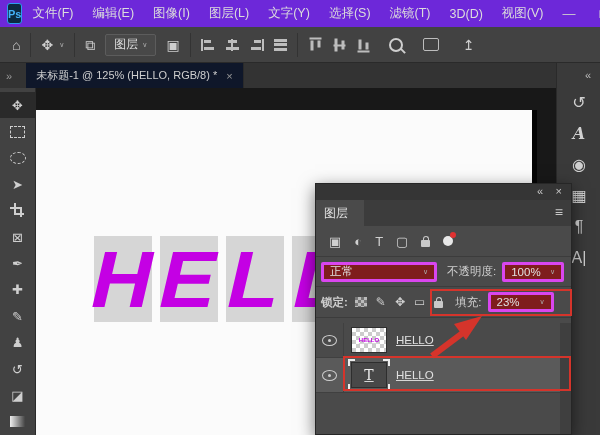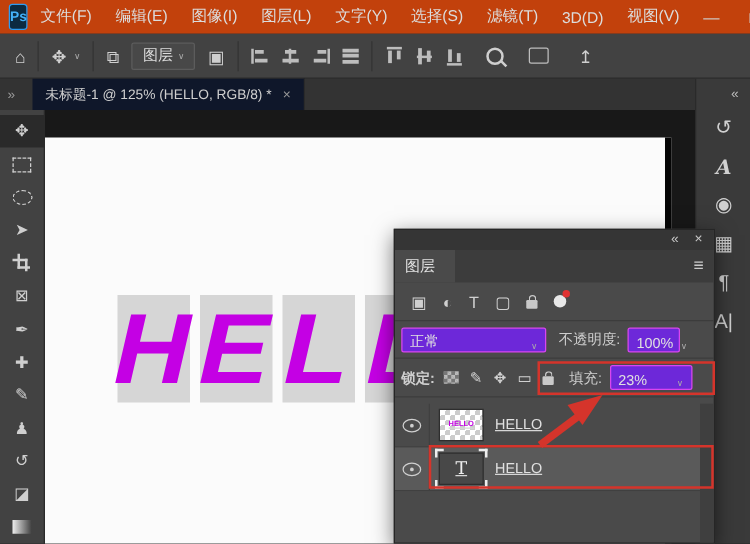--- a/index.html
+++ b/index.html
@@ -1,21 +1,21 @@
 <!DOCTYPE html>
 <html><head>
 <meta charset="utf-8">
 <style>
   html,body{margin:0;padding:0;background:#1a1a1a;}
   body{width:600px;height:435px;overflow:hidden;position:relative;
        font-family:"Liberation Sans","DejaVu Sans",sans-serif;color:#d6d6d6;
        -webkit-font-smoothing:antialiased;}
   .abs{position:absolute;}
   
-  .menubar{left:0;top:0;width:600px;height:27px;background:#c2410c;border-bottom:1px solid #2b2b2b;
+  .menubar{left:0;top:0;width:600px;height:27px;background:#6d28d9;border-bottom:1px solid #2b2b2b;
            display:flex;align-items:center;}
   .ps-logo{width:23px;height:19px;margin:0 10px 0 7px;background:#0c2a41;border:1px solid #2d9bf0;
            border-radius:3px;color:#44b1f8;font-size:11px;font-weight:bold;display:flex;
            align-items:center;justify-content:center;}
   .menu-item{font-size:12.5px;color:#dcdcdc;margin-right:19px;cursor:default;white-space:nowrap;}
   .win-controls{margin-left:auto;display:flex;align-items:center;gap:24px;margin-right:16px;color:#cfcfcf;}
   .win-controls span{font-size:13px;line-height:1;}
   
   .optionsbar{left:0;top:27px;width:600px;height:36px;background:#424242;border-bottom:1px solid #2a2a2a;
               display:flex;align-items:center;gap:10px;padding-left:12px;box-sizing:border-box;}
@@ -88,26 +88,26 @@
   .search-box{margin-left:5px;width:88px;height:20px;background:#414141;border:1px solid #2e2e2e;
               border-radius:2px;display:flex;align-items:center;gap:5px;padding:0 5px;box-sizing:border-box;
               font-size:11.5px;color:#ddd;}
   .search-box .sb-ch{margin-left:auto;font-size:7px;color:#aaa;}
   .f-icons{display:flex;align-items:center;gap:13px;margin-left:13px;}
   .f-icons .fi{font-size:13px;color:#d0d0d0;line-height:1;}
   .pill{width:10px;height:10px;border-radius:50%;background:#e8e8e8;position:relative;display:inline-block;}
   .pill::after{content:'';position:absolute;right:-3px;top:-4px;width:6px;height:6px;border-radius:50%;background:#e03131;}
   .p-blend{position:absolute;left:0;top:73px;width:100%;height:30px;display:flex;align-items:center;
            border-bottom:1px solid #3c3c3c;box-sizing:border-box;font-size:11.5px;}
-  .dd{background:#6d28d9;border:1px solid #d946ef;border-radius:2px;height:20px;display:flex;
-      align-items:flex-end;padding:0 6px;box-sizing:border-box;color:#e0e0e0;}
+  .dd{background:#7f1d1d;border:3px solid #d946ef;border-radius:2px;height:20px;display:flex;
+      align-items:center;padding:0 6px;box-sizing:border-box;color:#e0e0e0;}
   .dd .ch{margin-left:auto;font-size:7px;color:#aaa;padding-left:6px;}
   .blend-dd{margin-left:5px;width:116px;}
   .op-label{margin-left:10px;color:#cfcfcf;}
-  .op-dd{margin-left:6px;width:42px;}
+  .op-dd{margin-left:6px;width:62px;}
   .p-lockrow{position:absolute;left:0;top:103px;width:100%;height:31px;display:flex;align-items:center;
              border-bottom:1px solid #3c3c3c;box-sizing:border-box;font-size:11.5px;}
   .lock-label{margin-left:5px;color:#cfcfcf;font-weight:bold;}
   .l-icons{display:flex;align-items:center;gap:9px;margin-left:7px;}
   .l-icons .fi{font-size:12px;color:#d0d0d0;line-height:1;}
   .checker-sm{width:12px;height:10px;display:inline-block;
       background-image:linear-gradient(45deg,#bbb 25%,transparent 25%,transparent 75%,#bbb 75%),
                        linear-gradient(45deg,#bbb 25%,#777 25%,#777 75%,#bbb 75%);
       background-size:6px 6px;background-position:0 0,3px 3px;}
   .mini-lock{display:inline-block;width:9px;height:7px;background:#c9c9c9;border-radius:1px;position:relative;margin-top:4px;}

